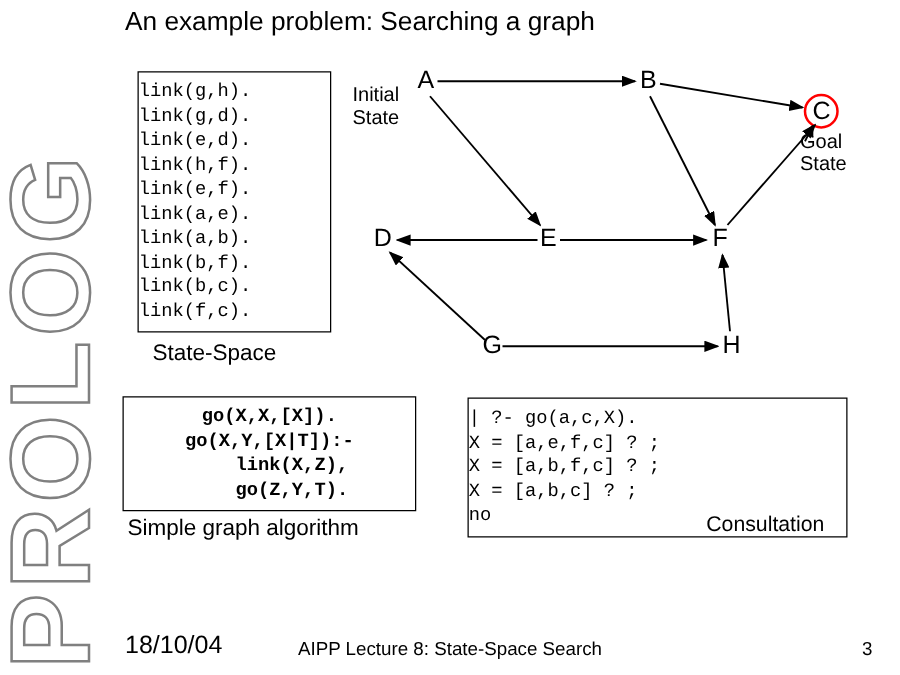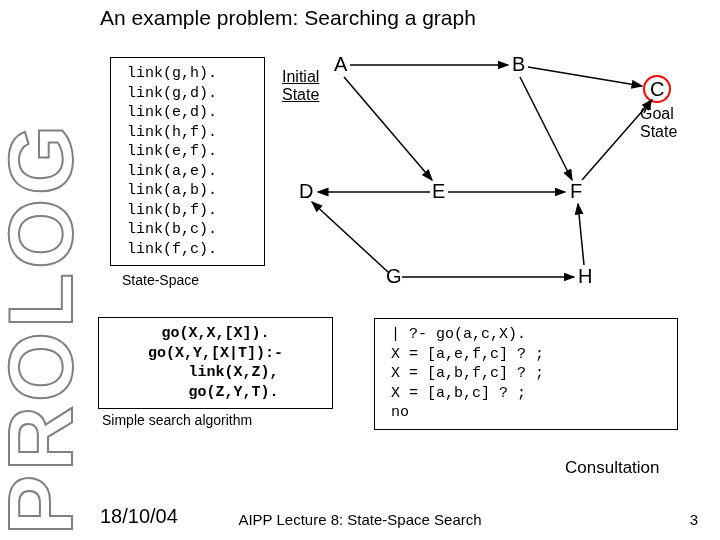--- a/index.html
+++ b/index.html
@@ -29,28 +29,28 @@
     left: 100px; top: 6px;
     font-size: 21px;
     font-weight: 400;
   }
   .box {
     position: absolute;
     border: 1.5px solid #000;
     background: #fff;
     font-family: "Courier New", monospace;
     font-size: 15px;
-    padding: 6px 16px;
+    padding: 6px 0;
     line-height: 1.3;
     white-space: pre;
   }
   .label-box {
     position: absolute;
     font-family: Arial, sans-serif;
-    font-size: 14px;
+    font-size: 18px;
   }
   .node {
     position: absolute;
     font-family: Arial, sans-serif;
     font-size: 20px;
   }
   .circle {
     position: absolute;
     width: 28px; height: 28px;
     border: 2px solid #f00;
@@ -60,21 +60,20 @@
   .footer-center { position: absolute; left: 0; right: 0; bottom: 12px; text-align: center; font-size: 15px; }
   .footer-page { position: absolute; right: 22px; bottom: 12px; font-size: 15px; }
   svg.graph {
     position: absolute;
     left: 0; top: 0;
     pointer-events: none;
   }
   .consult-label {
     position: absolute;
     font-size: 17px;
-    margin-top: 48px;
   }
 </style>
 </head>
 <body>
 
 <div class="prolog-text">PROLOG</div>
 
 <div class="title">An example problem: Searching a graph</div>
 
 <div class="box" style="left:110px; top:57px; width:155px;">link(g,h).
@@ -86,39 +85,39 @@
 link(a,b).
 link(b,f).
 link(b,c).
 link(f,c).</div>
 <div class="label-box" style="left:122px; top:272px;">State-Space</div>
 
 <div class="box" style="left:98px; top:317px; width:235px; font-weight:bold;text-align:center;">go(X,X,[X]).
 go(X,Y,[X|T]):-
     link(X,Z),
     go(Z,Y,T).</div>
-<div class="label-box" style="left:102px; top:412px;">Simple search algorithm</div>
+<div class="label-box" style="left:102px; top:412px;">Simple graph algorithm</div>
 
 <div class="box" style="left:374px; top:318px; width:304px;">| ?- go(a,c,X).
 X = [a,e,f,c] ? ;
 X = [a,b,f,c] ? ;
 X = [a,b,c] ? ;
 no</div>
 <div class="consult-label" style="left:565px; top:410px;">Consultation</div>
 
 <div class="node" style="left:334px; top:53px;">A</div>
 <div class="node" style="left:512px; top:53px;">B</div>
 <div class="node" style="left:650px; top:78px;">C</div>
 <div class="node" style="left:299px; top:180px;">D</div>
 <div class="node" style="left:432px; top:180px;">E</div>
 <div class="node" style="left:570px; top:180px;">F</div>
 <div class="node" style="left:386px; top:265px;">G</div>
 <div class="node" style="left:578px; top:265px;">H</div>
 
-<div class="label-box" style="left:282px; top:68px; white-space:pre; font-size:16px;text-decoration:underline;">Initial
+<div class="label-box" style="left:282px; top:68px; white-space:pre; font-size:16px;">Initial
 State</div>
 <div class="label-box" style="left:640px; top:105px; white-space:pre; font-size:16px;">Goal
 State</div>
 
 <div class="circle" style="left:643px; top:75px;"></div>
 
 <svg class="graph" width="720" height="540">
   <defs>
     <marker id="ghead" markerWidth="6" markerHeight="6" refX="5" refY="3" orient="auto">
       <path d="M0,0 L6,3 L0,6 Z" fill="#000"></path>

